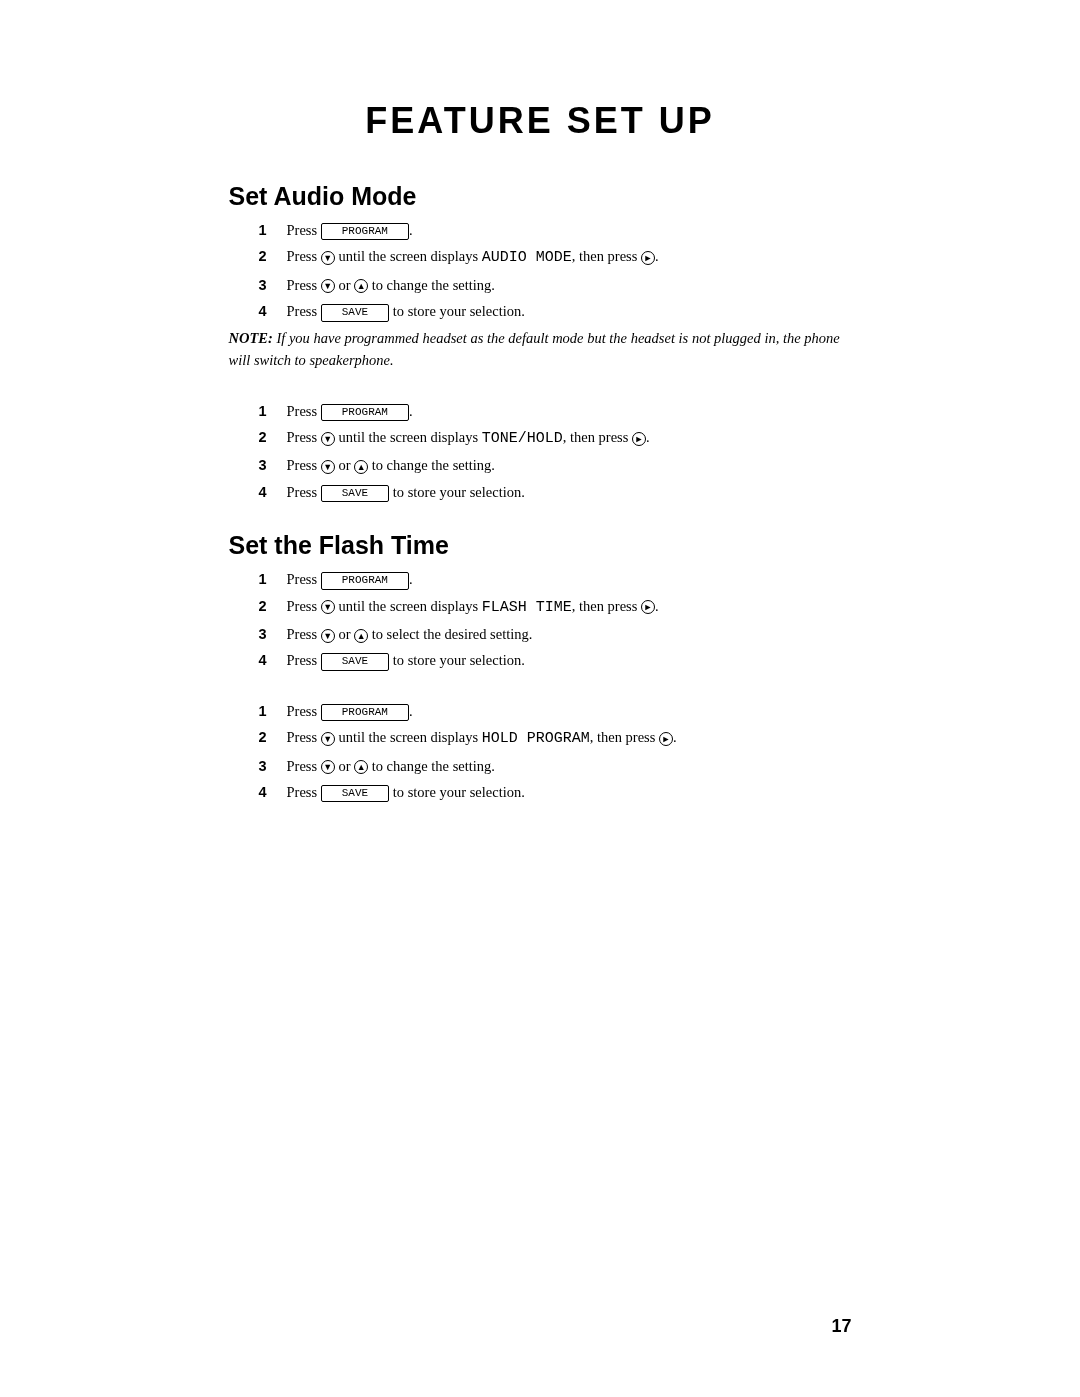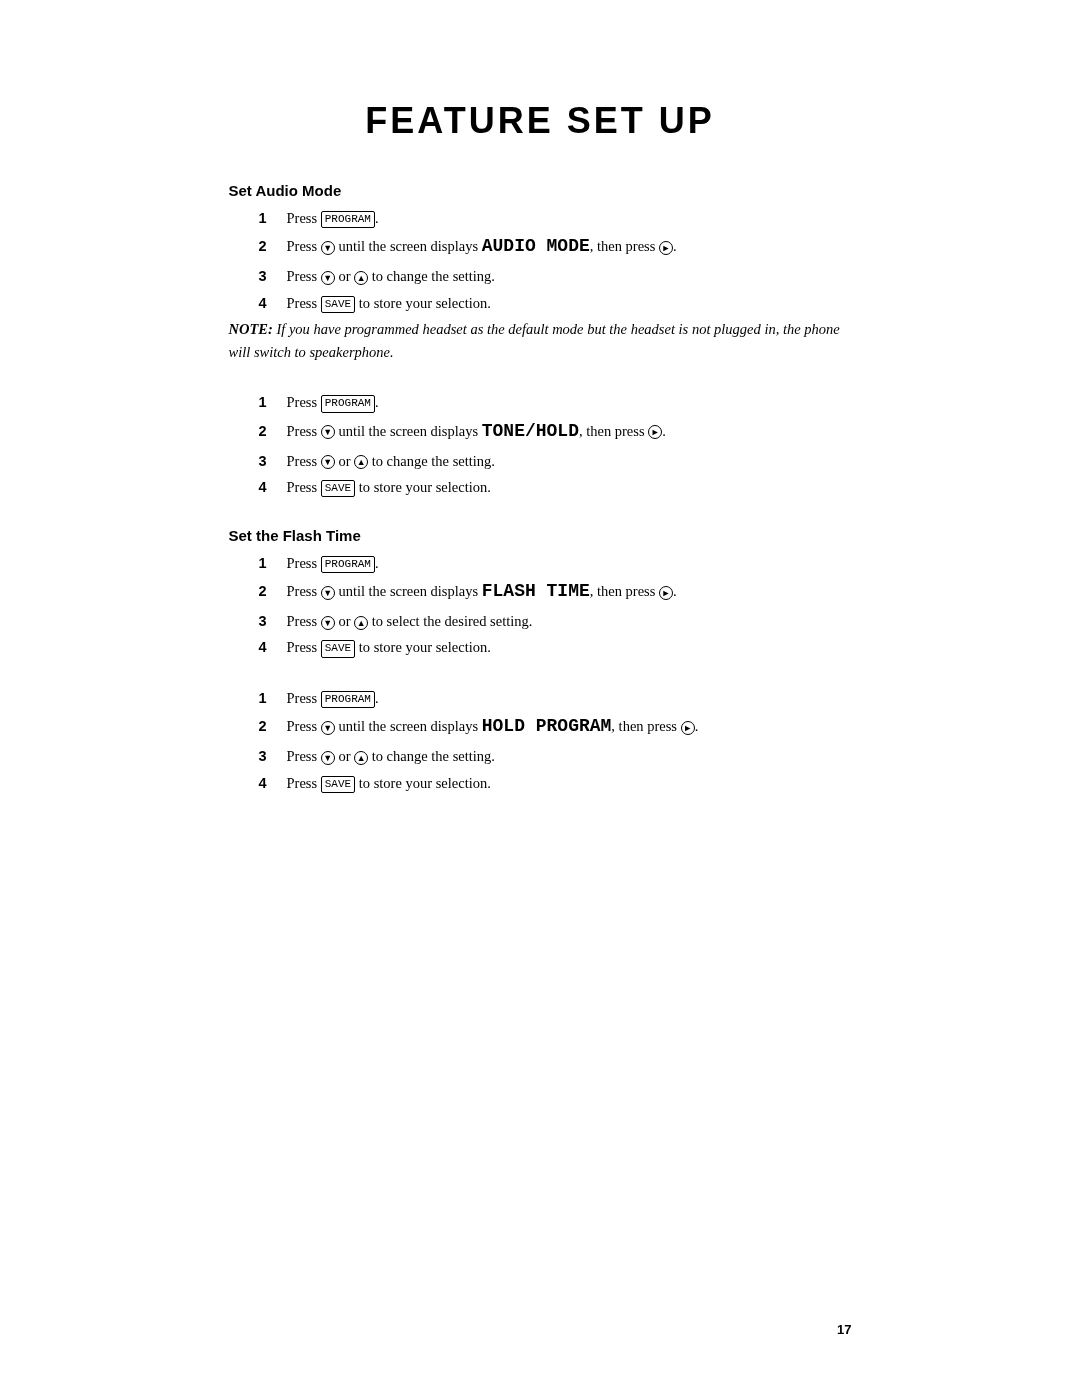--- a/index.html
+++ b/index.html
@@ -34,21 +34,21 @@
       font-family: Arial, Helvetica, sans-serif;
       margin-bottom: 40px;
       margin-top: 20px;
     }
 
     .section {
       margin-bottom: 28px;
     }
 
     .section-title {
-      font-size: 15px;
+      font-size: 25px;
       font-weight: 700;
       font-family: Arial, Helvetica, sans-serif;
       margin-bottom: 8px;
     }
 
     .section-intro {
       font-size: 14.5px;
       line-height: 1.5;
       margin-bottom: 10px;
     }
@@ -74,32 +74,31 @@
       margin-right: 6px;
     }
 
     .step-text {
       flex: 1;
     }
 
     .kbd {
       display: inline-block;
       border: 1px solid #000;
-      padding: 0px 3px;
+      padding: 0px 20px;
       font-size: 11px;
       font-family: 'Courier New', Courier, monospace;
       border-radius: 2px;
       vertical-align: middle;
       line-height: 1.4;
     }
 
     .mono {
       font-family: 'Courier New', Courier, monospace;
-      font-size: 18px;
-      font-weight: bold;
+      font-size: 15px;
     }
 
     .note {
       font-size: 14.5px;
       line-height: 1.55;
       margin-top: 4px;
       margin-bottom: 4px;
     }
 
     .note-italic {
@@ -108,21 +107,21 @@
 
     .note strong {
       font-style: italic;
       font-weight: bold;
     }
 
     .page-number {
       position: absolute;
       bottom: 60px;
       right: 160px;
-      font-size: 13px;
+      font-size: 18px;
       font-family: Arial, Helvetica, sans-serif;
       font-weight: bold;
       text-align: center;
     }
 
     .arrow-down {
       display: inline-block;
       width: 14px;
       height: 14px;
       border: 1px solid #000;

